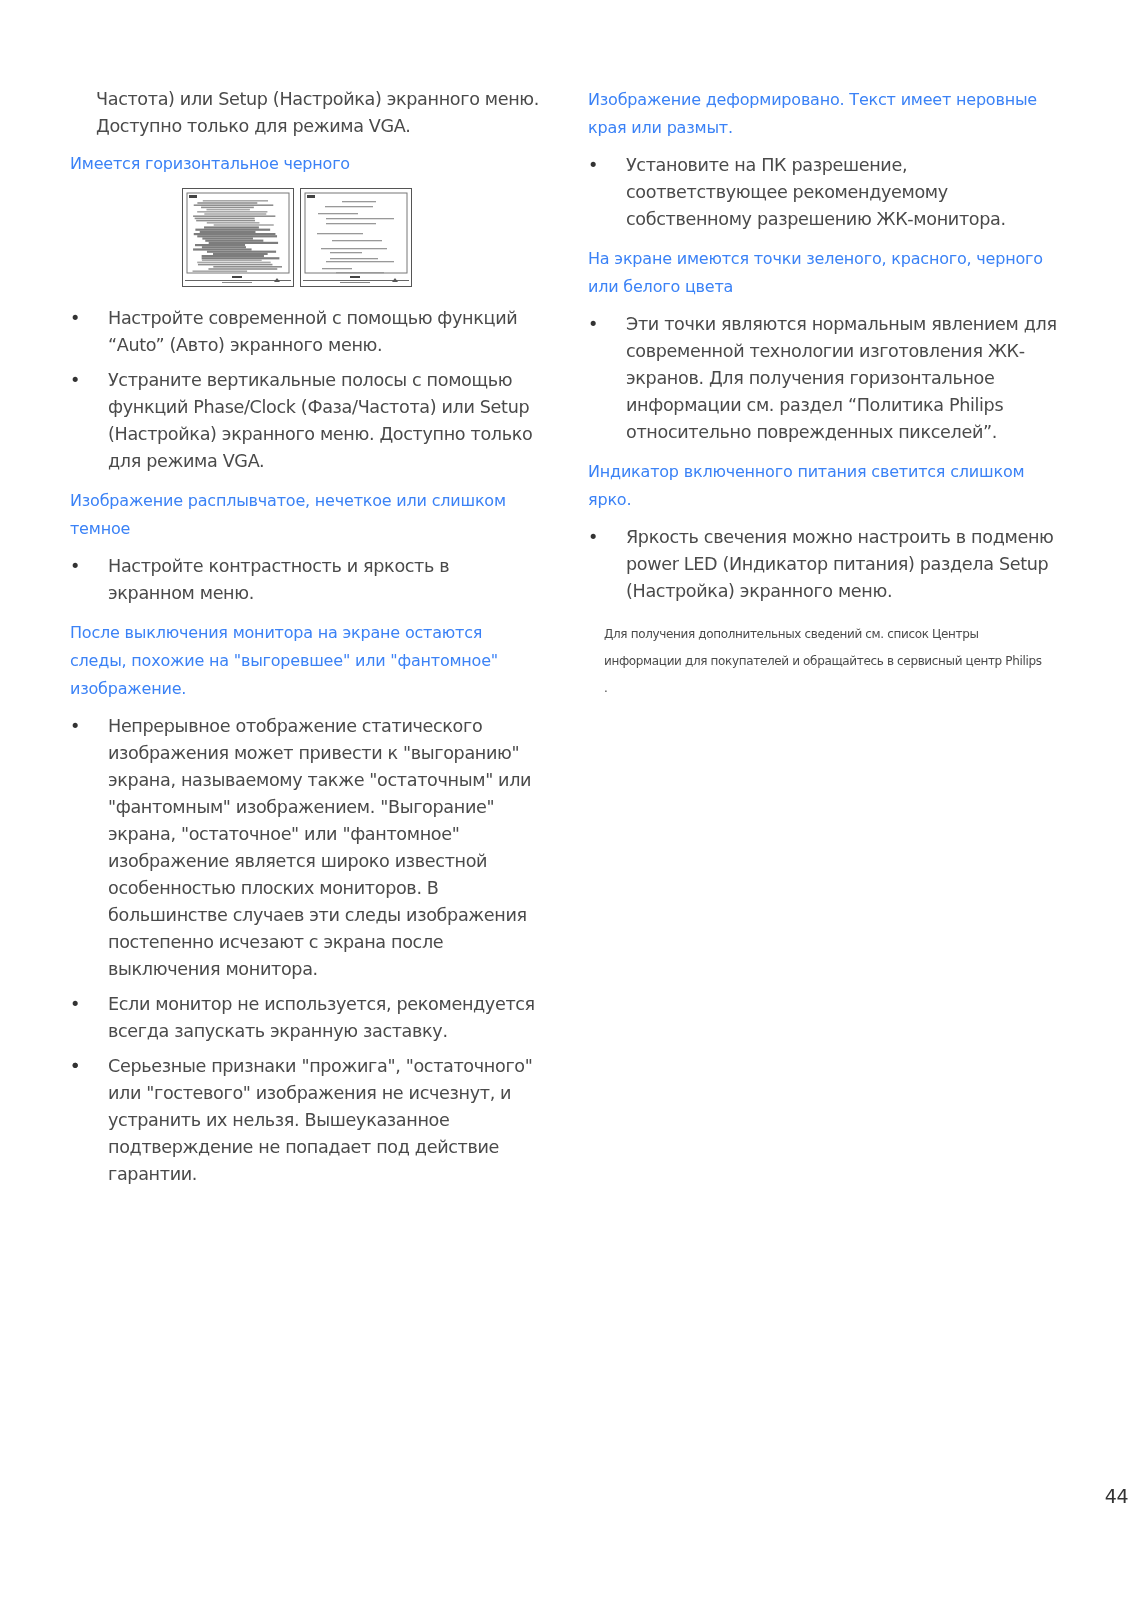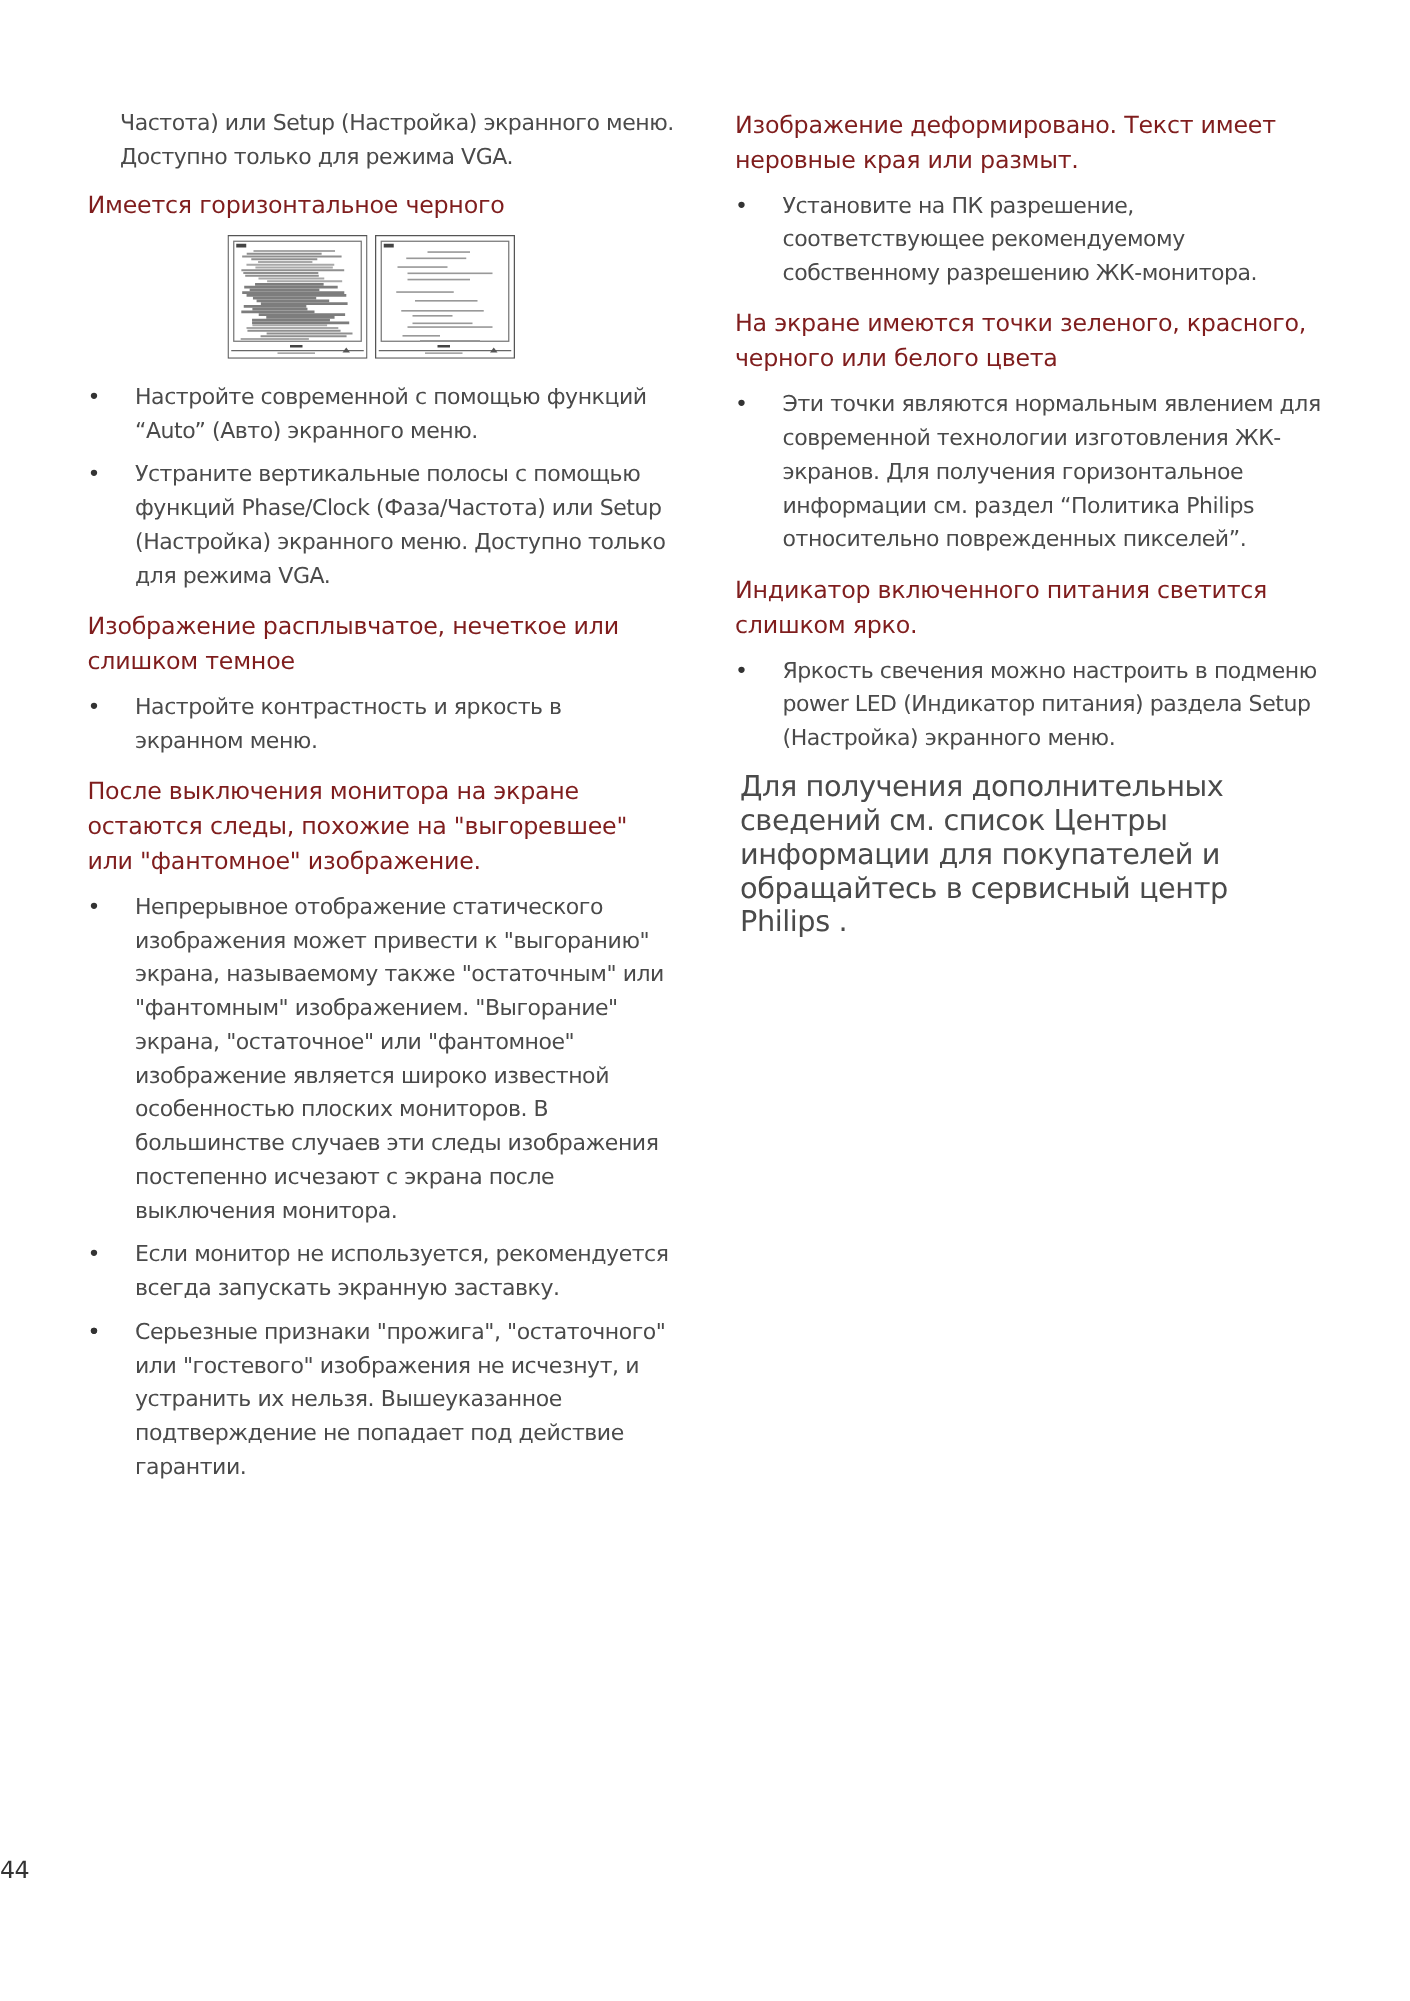--- a/index.html
+++ b/index.html
@@ -10,43 +10,43 @@
   .col { position: absolute; top: 86px; }
   .col-left { left: 70px; width: 470px; }
   .col-right { left: 588px; width: 470px; }
 
   .cont {
     margin: 0 0 10px 26px;
     color: #4a4a4a; font-size: 17.6px; line-height: 27px;
     letter-spacing: -0.35px;
   }
   h2 {
-    margin: 0 0 10px 0; font-weight: normal; color: #7f1d1d;
-    font-size: 19px; line-height: 28px; letter-spacing: -0.2px;
+    margin: 0 0 10px 0; font-weight: normal; color: #3b82f6;
+    font-size: 16px; line-height: 28px; letter-spacing: -0.2px;
   }
   ul.bullets { list-style: none; margin: 0 0 12px 0; padding: 0; }
   ul.bullets li {
     position: relative; padding-left: 38px; margin-bottom: 8px;
     color: #4a4a4a; font-size: 17.6px; line-height: 27px;
     letter-spacing: -0.35px;
   }
   ul.bullets li .dot {
     position: absolute; left: 0; top: 0; width: 14px; color: #333;
   }
   p.note {
-    margin: 4px; color: #4a4a4a; font-size: 23px; line-height: 27px;
+    margin: 16px; color: #4a4a4a; font-size: 12px; line-height: 27px;
     letter-spacing: -0.35px;
   }
 
   .figure { display: flex; gap: 6px; margin: 0 0 18px 112px; }
   .monitor { width: 112px; height: 99px; position: relative; }
   .monitor svg { display: block; }
 
   .page-num {
-    position: absolute; top: 1485px; left: 0; width: 1128px; text-align: left;
+    position: absolute; top: 1485px; left: 0; width: 1128px; text-align: right;
     color: #333; font-size: 19px; letter-spacing: -0.5px;
   }
 </style>
 </head>
 <body>
 
 <div class="col col-left">
   <p class="cont">Частота) или Setup (Настройка) экранного меню. Доступно только для режима VGA.</p>
 
   <h2>Имеется горизонтальное черного</h2>

